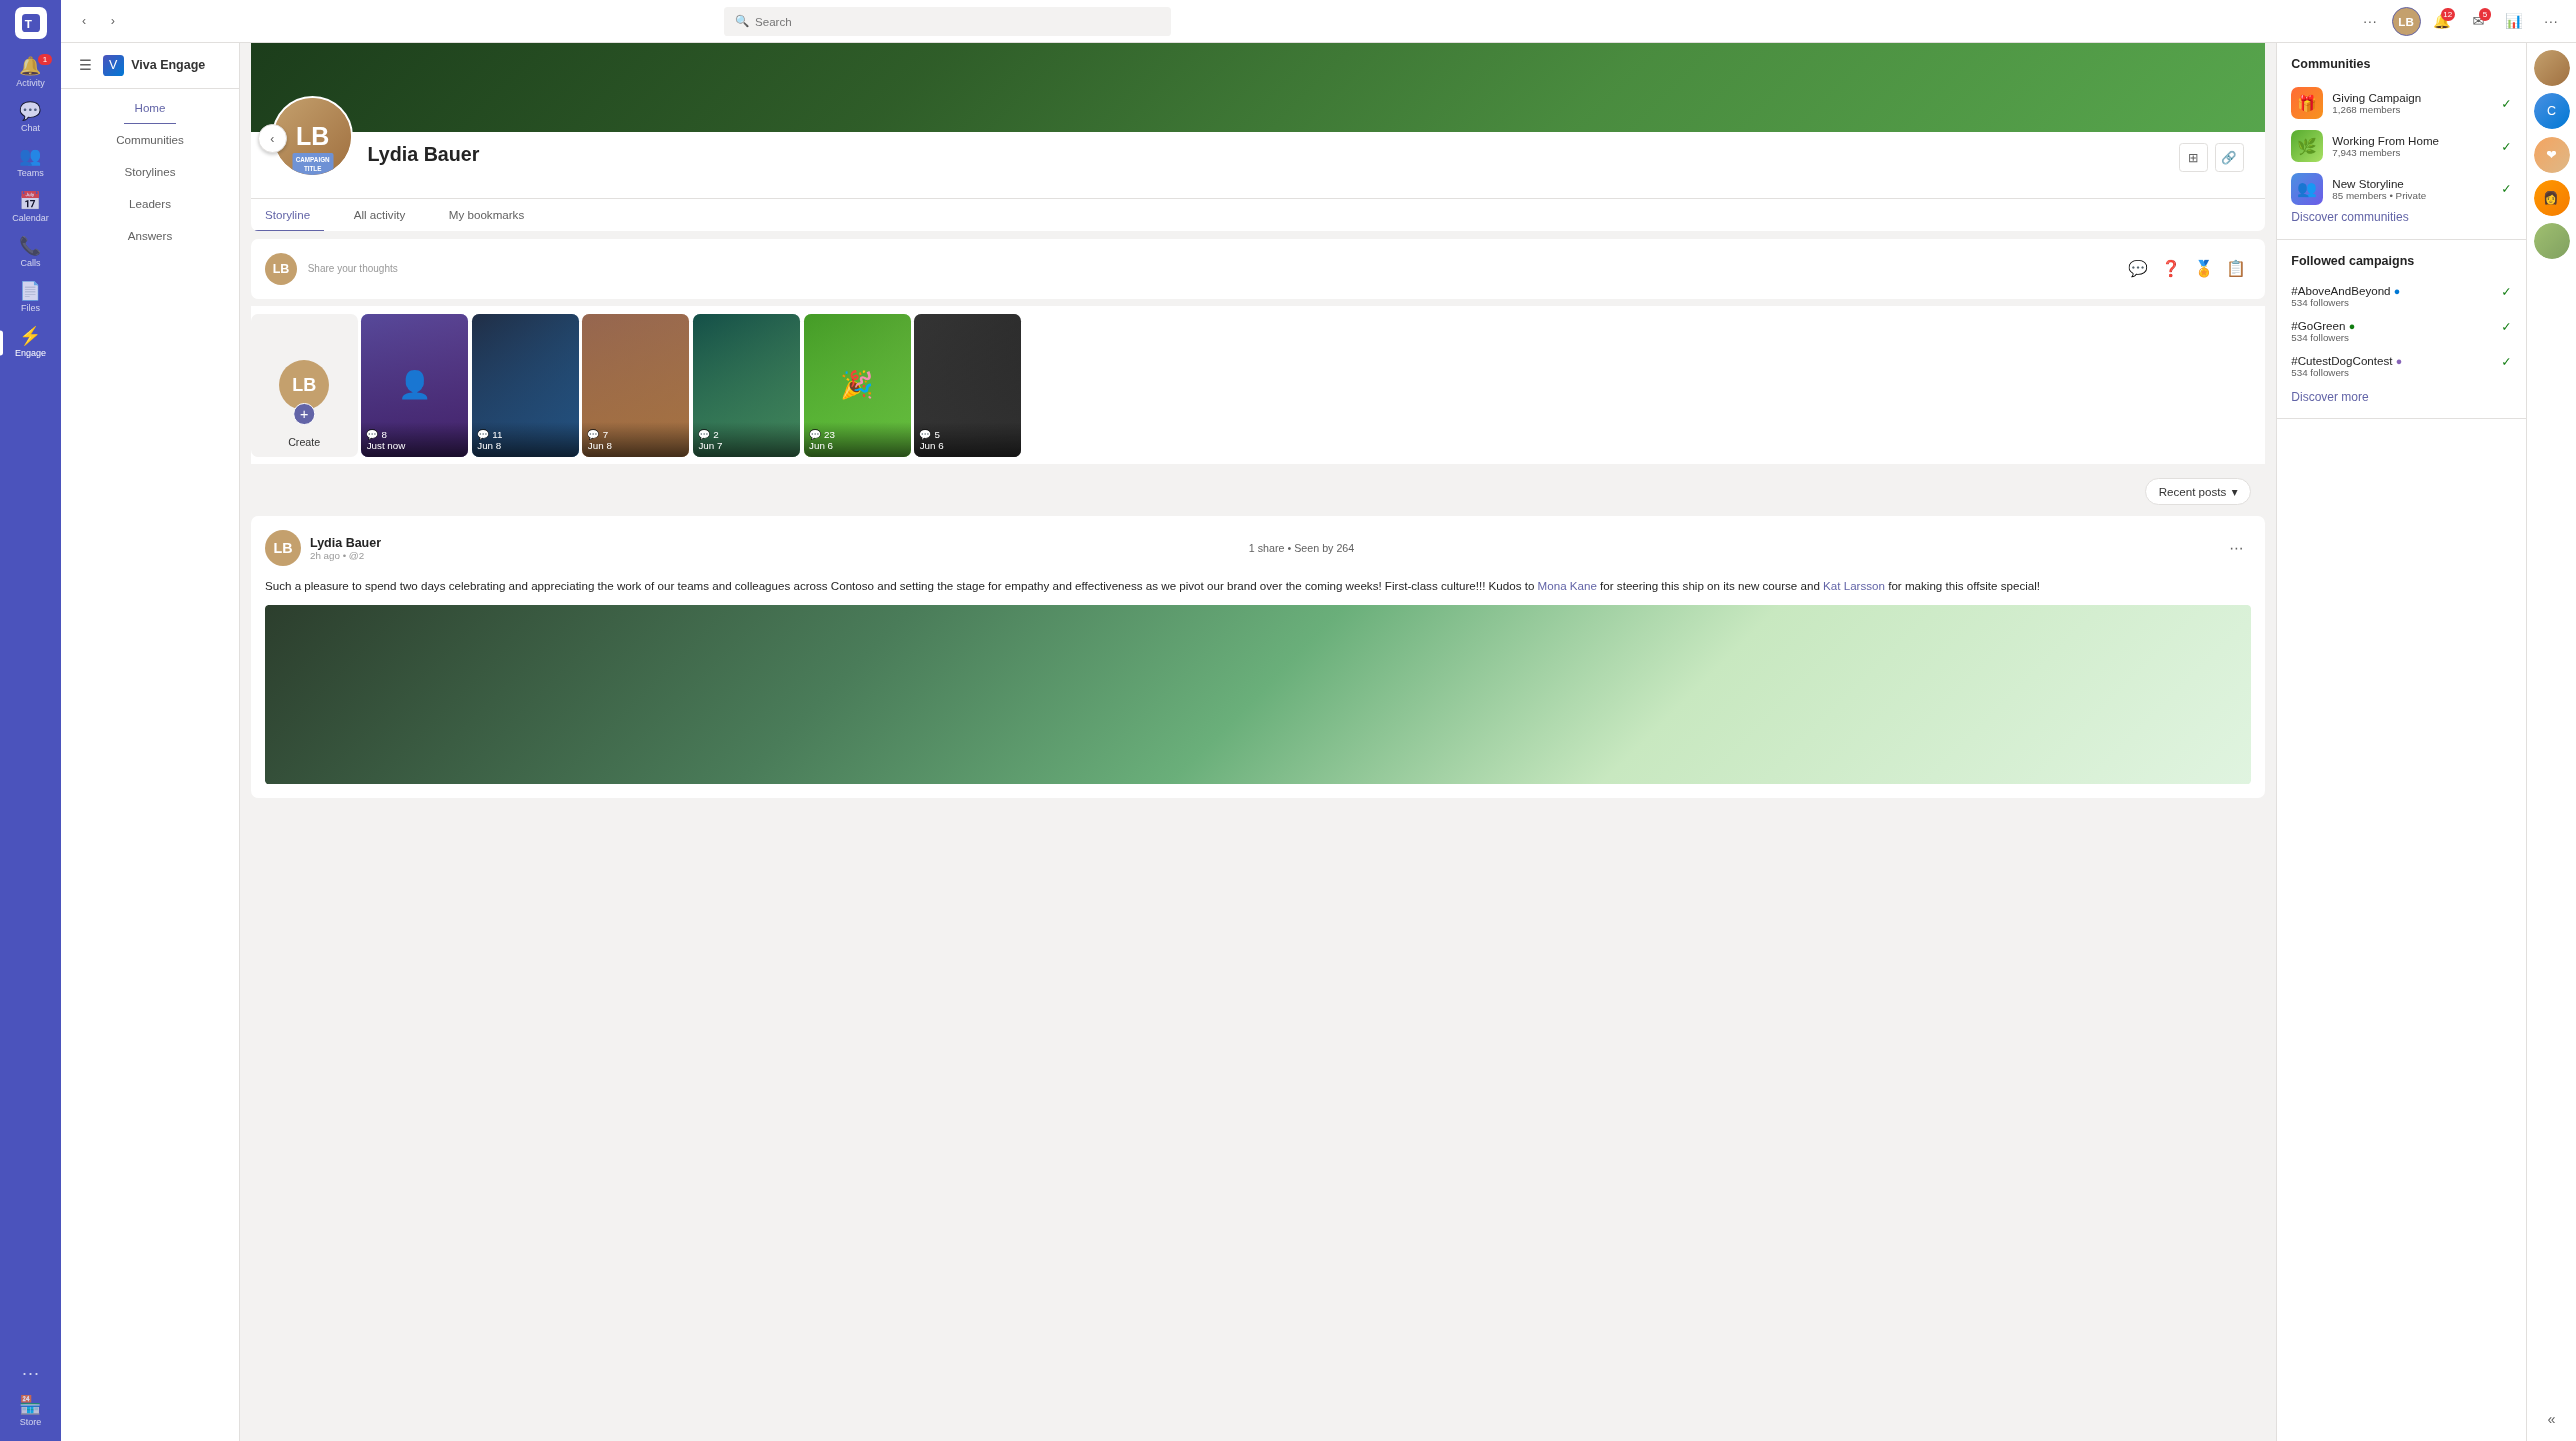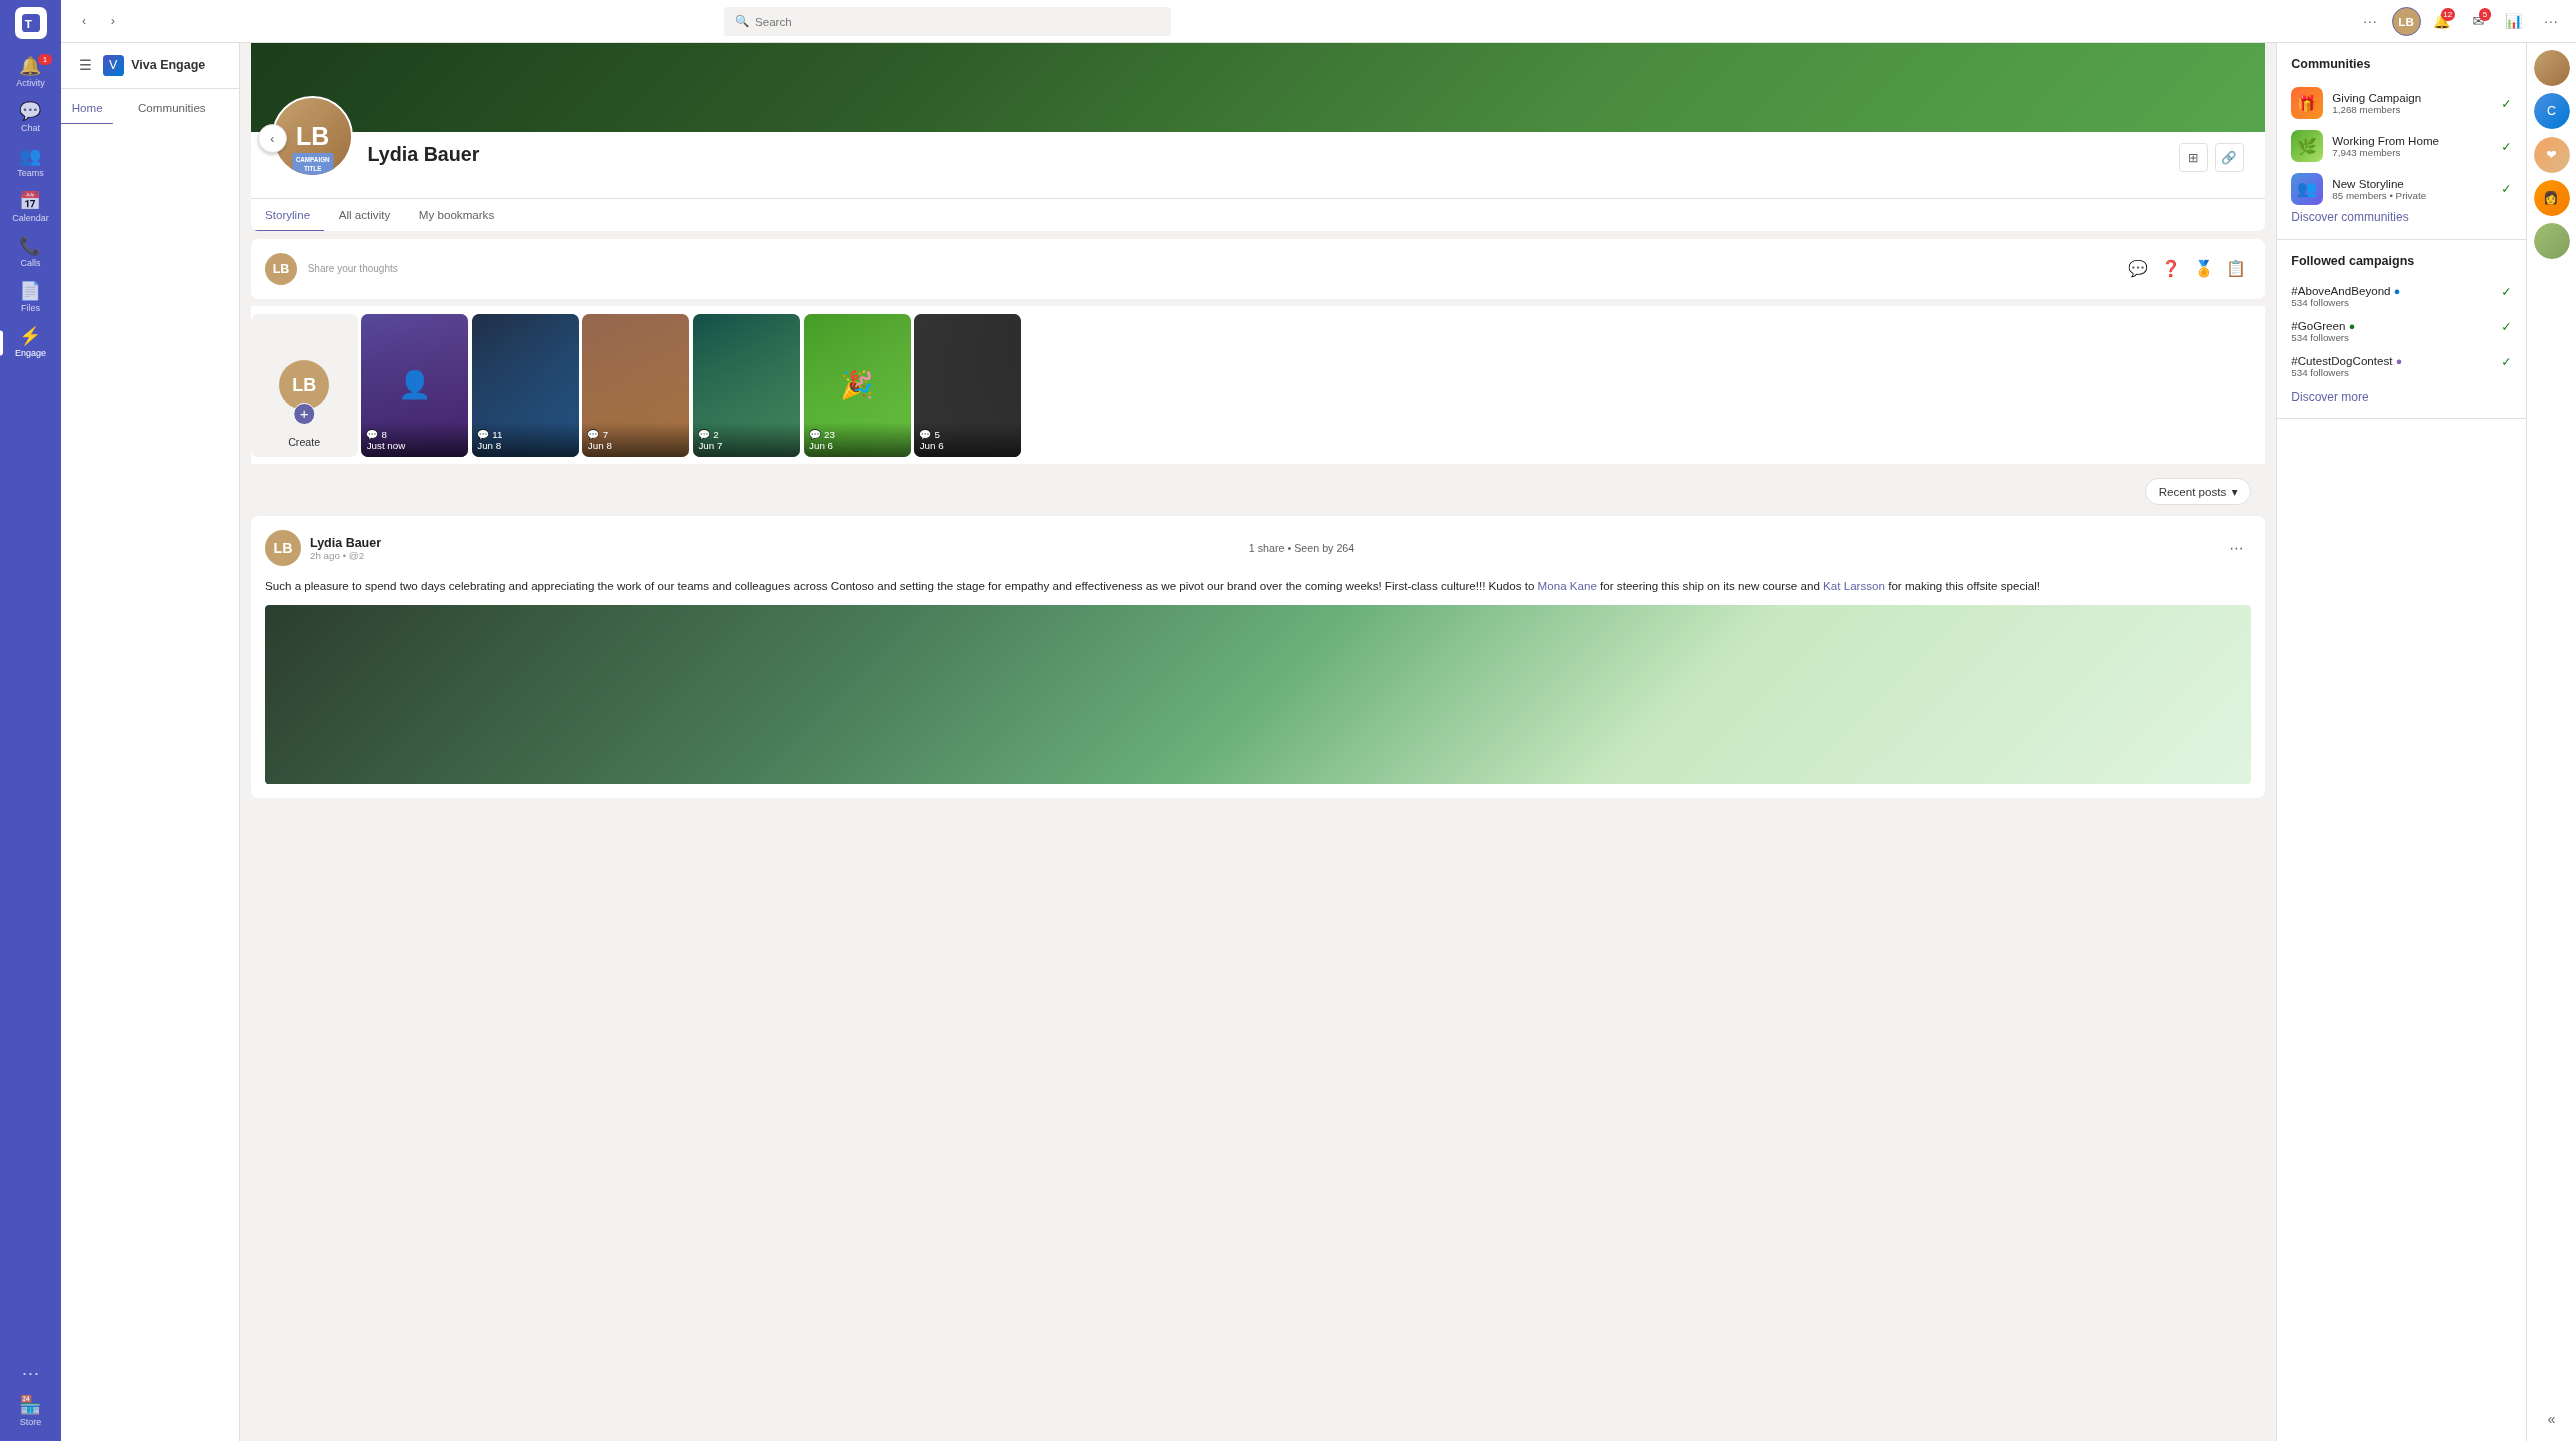--- a/index.html
+++ b/index.html
@@ -197,21 +197,21 @@
       position: absolute; bottom: 0; left: 50%; transform: translateX(-50%);
       background: rgba(100, 149, 237, 0.85);
       color: #fff; font-size: 7.2px; font-weight: bold;
       padding: 1.8px 3.6px; border-radius: 1.8px; text-align: center;
       white-space: nowrap;
     }
     .profile-details { flex: 1; padding-top: 10.7px; }
     .profile-name { font-size: 19.7px; font-weight: 600; color: #242424; }
     .profile-stats { font-size: 10.7px; color: #616161; margin-top: 3.6px; }
     .profile-stats span { margin-right: 10.7px; }
-    .profile-tabs { display: flex; gap: 0; border-top: 0.9px solid #e1dfdd; margin-top: 7.2px; }
+    .profile-tabs { display: flex; gap: 15px; border-top: 0.9px solid #e1dfdd; margin-top: 7.2px; }
     .profile-tab {
       padding: 9px 14.3px; cursor: pointer; font-size: 11.6px;
       color: #616161; border-bottom: 1.8px solid transparent;
     }
     .profile-tab.active { color: #6264a7; border-bottom-color: #6264a7; font-weight: 500; }
     .profile-actions { display: flex; gap: 7.2px; padding-top: 10.7px; margin-left: auto; }
     .action-btn {
       width: 29px; height: 29px; border-radius: 3.6px;
       border: 0.9px solid #e1dfdd; background: #fff;
       cursor: pointer; display: flex; align-items: center; justify-content: center;
@@ -473,21 +473,21 @@
 </div>
 
 <div class="main-area">
 
   <div class="app-bar">
     <div class="app-header">
       <button class="hamburger">☰</button>
       <div class="app-logo">V</div>
       <span class="app-title">Viva Engage</span>
     </div>
-    <div class="top-nav" style="flex-direction:row; border-bottom: none; gap:14px; padding:3.6px 0;">
+    <div class="top-nav" style="flex-direction:column; border-bottom: none; gap:0; padding:3.6px 0;">
       <div class="top-nav-item active">Home</div>
       <div class="top-nav-item">Communities</div>
       <div class="top-nav-item">Storylines</div>
       <div class="top-nav-item">Leaders</div>
       <div class="top-nav-item">Answers</div>
     </div>
   </div>
 
   <div class="content-cols">
 

